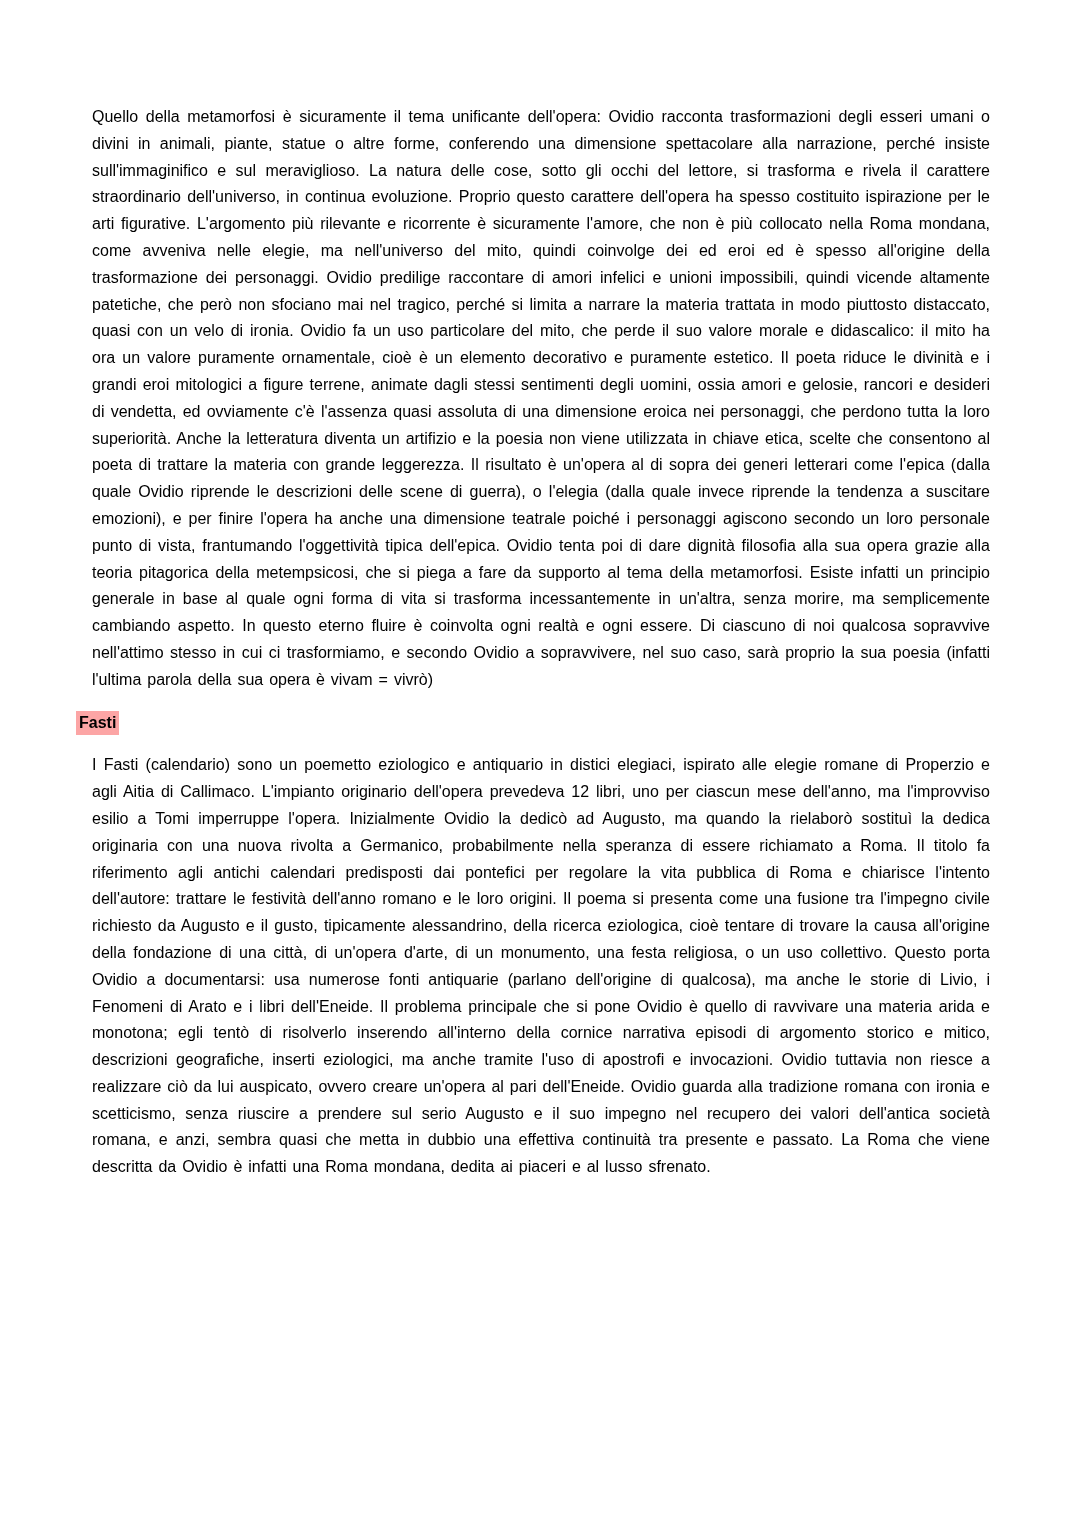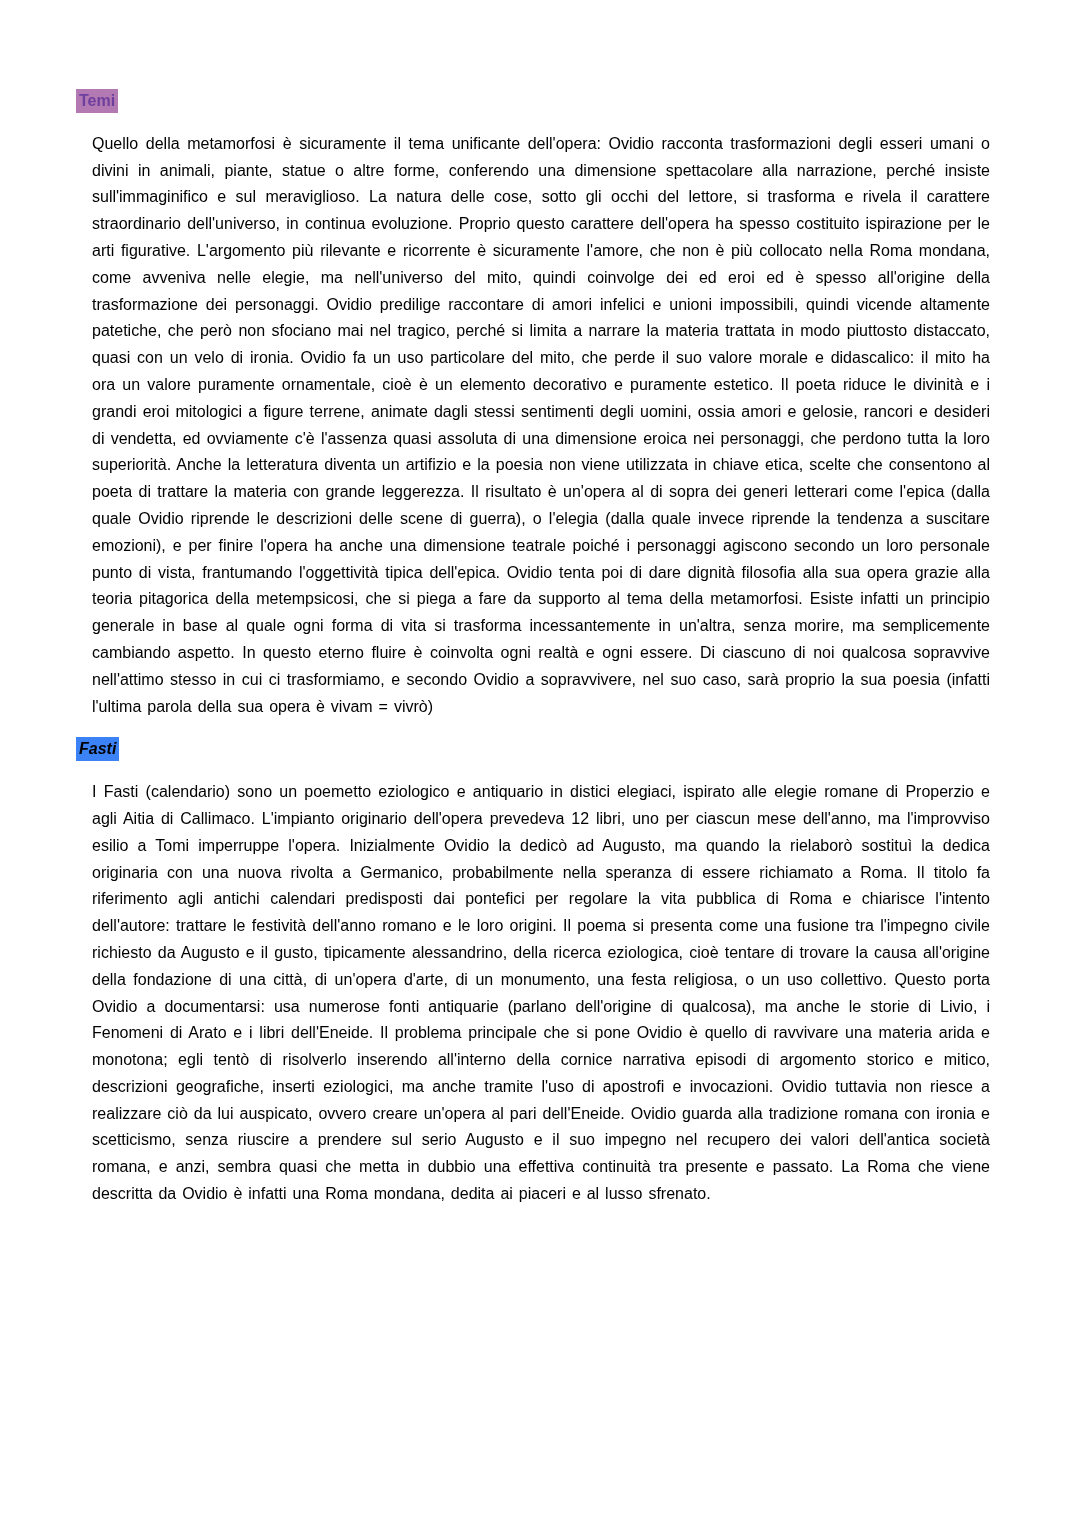--- a/index.html
+++ b/index.html
@@ -33,26 +33,23 @@
     text-justify: inter-word;
     word-spacing: 1.5px;
   }
 </style>
 </head>
 <body>
 
 <div class="page" style="background-color: rgb(255, 255, 255); color: rgb(0, 0, 0);">
 
   <section class="section">
-    <div>
-      <span class="section-heading" style="color: rgb(110, 63, 158); background-color: rgb(178, 121, 178);">Temi</span>
-    </div>
     <p class="body-paragraph">Quello della metamorfosi è sicuramente il tema unificante dell'opera: Ovidio racconta trasformazioni degli esseri umani o divini in animali, piante, statue o altre forme, conferendo una dimensione spettacolare alla narrazione, perché insiste sull'immaginifico e sul meraviglioso. La natura delle cose, sotto gli occhi del lettore, si trasforma e rivela il carattere straordinario dell'universo, in continua evoluzione. Proprio questo carattere dell'opera ha spesso costituito ispirazione per le arti figurative. L'argomento più rilevante e ricorrente è sicuramente l'amore, che non è più collocato nella Roma mondana, come avveniva nelle elegie, ma nell'universo del mito, quindi coinvolge dei ed eroi ed è spesso all'origine della trasformazione dei personaggi. Ovidio predilige raccontare di amori infelici e unioni impossibili, quindi vicende altamente patetiche, che però non sfociano mai nel tragico, perché si limita a narrare la materia trattata in modo piuttosto distaccato, quasi con un velo di ironia. Ovidio fa un uso particolare del mito, che perde il suo valore morale e didascalico: il mito ha ora un valore puramente ornamentale, cioè è un elemento decorativo e puramente estetico. Il poeta riduce le divinità e i grandi eroi mitologici a figure terrene, animate dagli stessi sentimenti degli uomini, ossia amori e gelosie, rancori e desideri di vendetta, ed ovviamente c'è l'assenza quasi assoluta di una dimensione eroica nei personaggi, che perdono tutta la loro superiorità. Anche la letteratura diventa un artifizio e la poesia non viene utilizzata in chiave etica, scelte che consentono al poeta di trattare la materia con grande leggerezza. Il risultato è un'opera al di sopra dei generi letterari come l'epica (dalla quale Ovidio riprende le descrizioni delle scene di guerra), o l'elegia (dalla quale invece riprende la tendenza a suscitare emozioni), e per finire l'opera ha anche una dimensione teatrale poiché i personaggi agiscono secondo un loro personale punto di vista, frantumando l'oggettività tipica dell'epica. Ovidio tenta poi di dare dignità filosofia alla sua opera grazie alla teoria pitagorica della metempsicosi, che si piega a fare da supporto al tema della metamorfosi. Esiste infatti un principio generale in base al quale ogni forma di vita si trasforma incessantemente in un'altra, senza morire, ma semplicemente cambiando aspetto. In questo eterno fluire è coinvolta ogni realtà e ogni essere. Di ciascuno di noi qualcosa sopravvive nell'attimo stesso in cui ci trasformiamo, e secondo Ovidio a sopravvivere, nel suo caso, sarà proprio la sua poesia (infatti l'ultima parola della sua opera è vivam = vivrò)</p>
   </section>
 
   <section class="section">
     <div>
-      <span class="section-heading" style="color: rgb(0, 0, 0); background-color: #3b82f6; font-style: italic;">Fasti</span>
+      <span class="section-heading" style="color: rgb(0, 0, 0); background-color: #fca5a5;">Fasti</span>
     </div>
     <p class="body-paragraph">I Fasti (calendario) sono un poemetto eziologico e antiquario in distici elegiaci, ispirato alle elegie romane di Properzio e agli Aitia di Callimaco. L'impianto originario dell'opera prevedeva 12 libri, uno per ciascun mese dell'anno, ma l'improvviso esilio a Tomi imperruppe l'opera. Inizialmente Ovidio la dedicò ad Augusto, ma quando la rielaborò sostituì la dedica originaria con una nuova rivolta a Germanico, probabilmente nella speranza di essere richiamato a Roma. Il titolo fa riferimento agli antichi calendari predisposti dai pontefici per regolare la vita pubblica di Roma e chiarisce l'intento dell'autore: trattare le festività dell'anno romano e le loro origini. Il poema si presenta come una fusione tra l'impegno civile richiesto da Augusto e il gusto, tipicamente alessandrino, della ricerca eziologica, cioè tentare di trovare la causa all'origine della fondazione di una città, di un'opera d'arte, di un monumento, una festa religiosa, o un uso collettivo. Questo porta Ovidio a documentarsi: usa numerose fonti antiquarie (parlano dell'origine di qualcosa), ma anche le storie di Livio, i Fenomeni di Arato e i libri dell'Eneide. Il problema principale che si pone Ovidio è quello di ravvivare una materia arida e monotona; egli tentò di risolverlo inserendo all'interno della cornice narrativa episodi di argomento storico e mitico, descrizioni geografiche, inserti eziologici, ma anche tramite l'uso di apostrofi e invocazioni. Ovidio tuttavia non riesce a realizzare ciò da lui auspicato, ovvero creare un'opera al pari dell'Eneide. Ovidio guarda alla tradizione romana con ironia e scetticismo, senza riuscire a prendere sul serio Augusto e il suo impegno nel recupero dei valori dell'antica società romana, e anzi, sembra quasi che metta in dubbio una effettiva continuità tra presente e passato. La Roma che viene descritta da Ovidio è infatti una Roma mondana, dedita ai piaceri e al lusso sfrenato.</p>
   </section>
 
 </div>
 
 </body></html>

